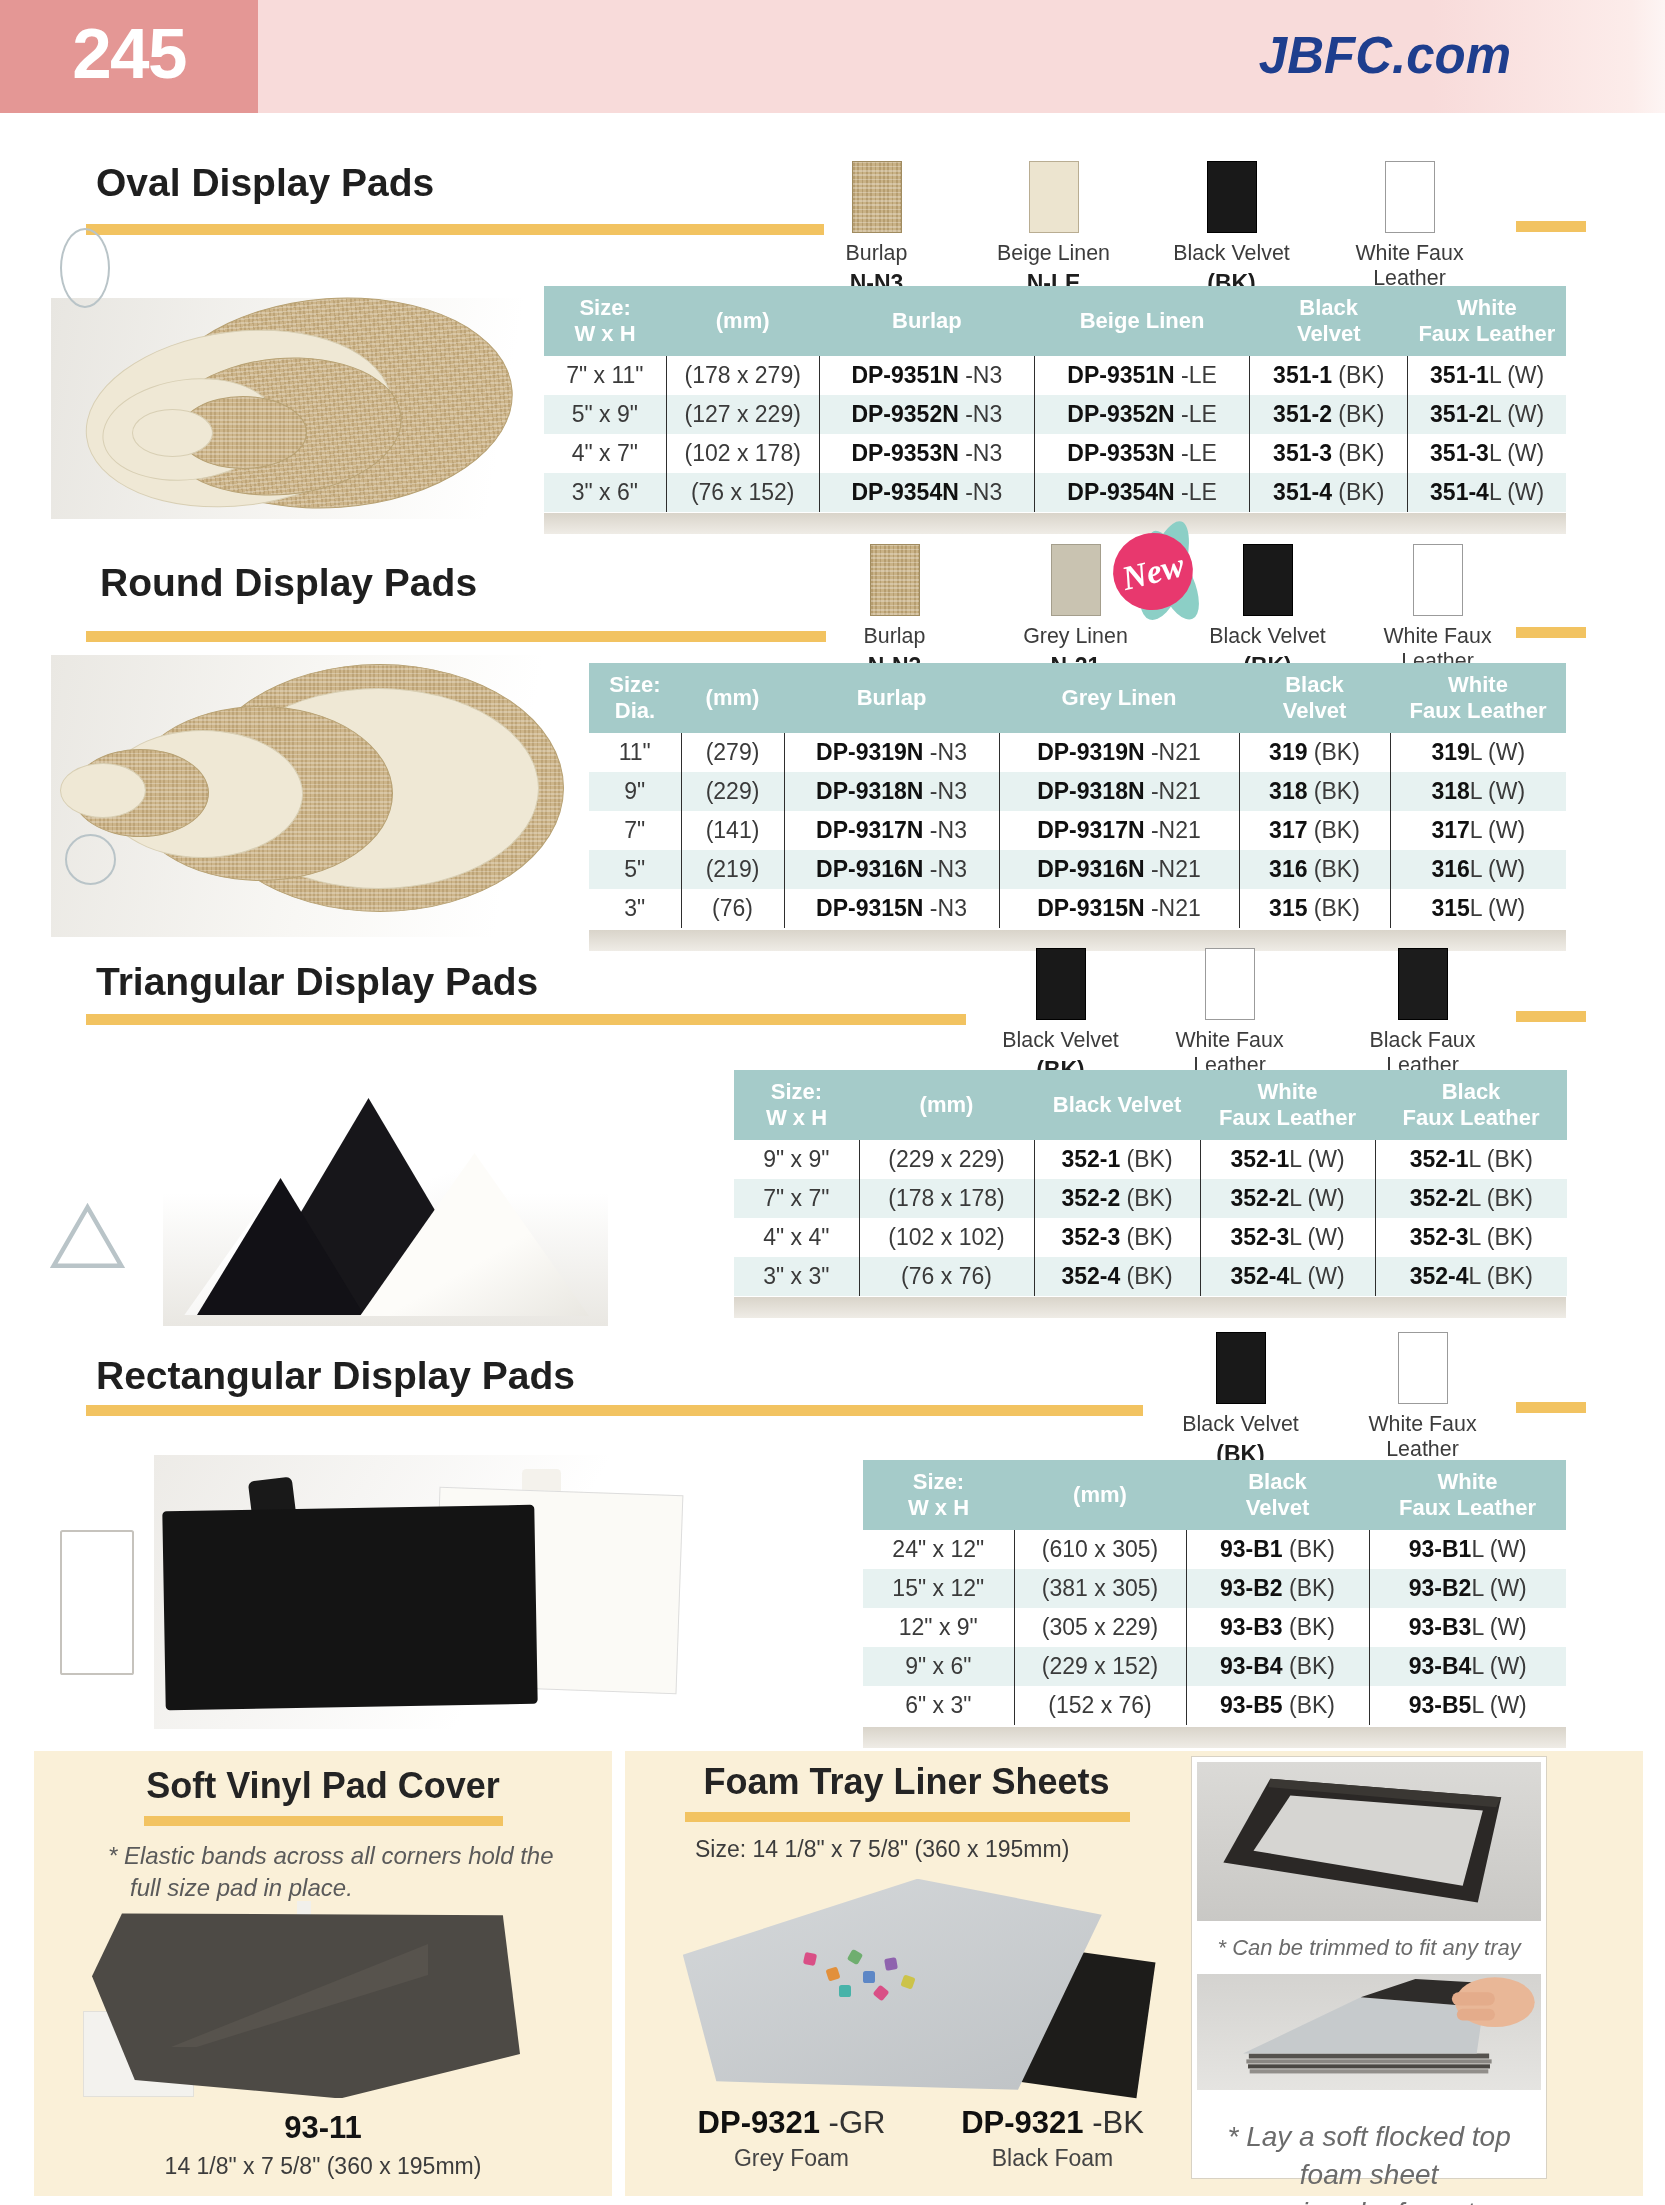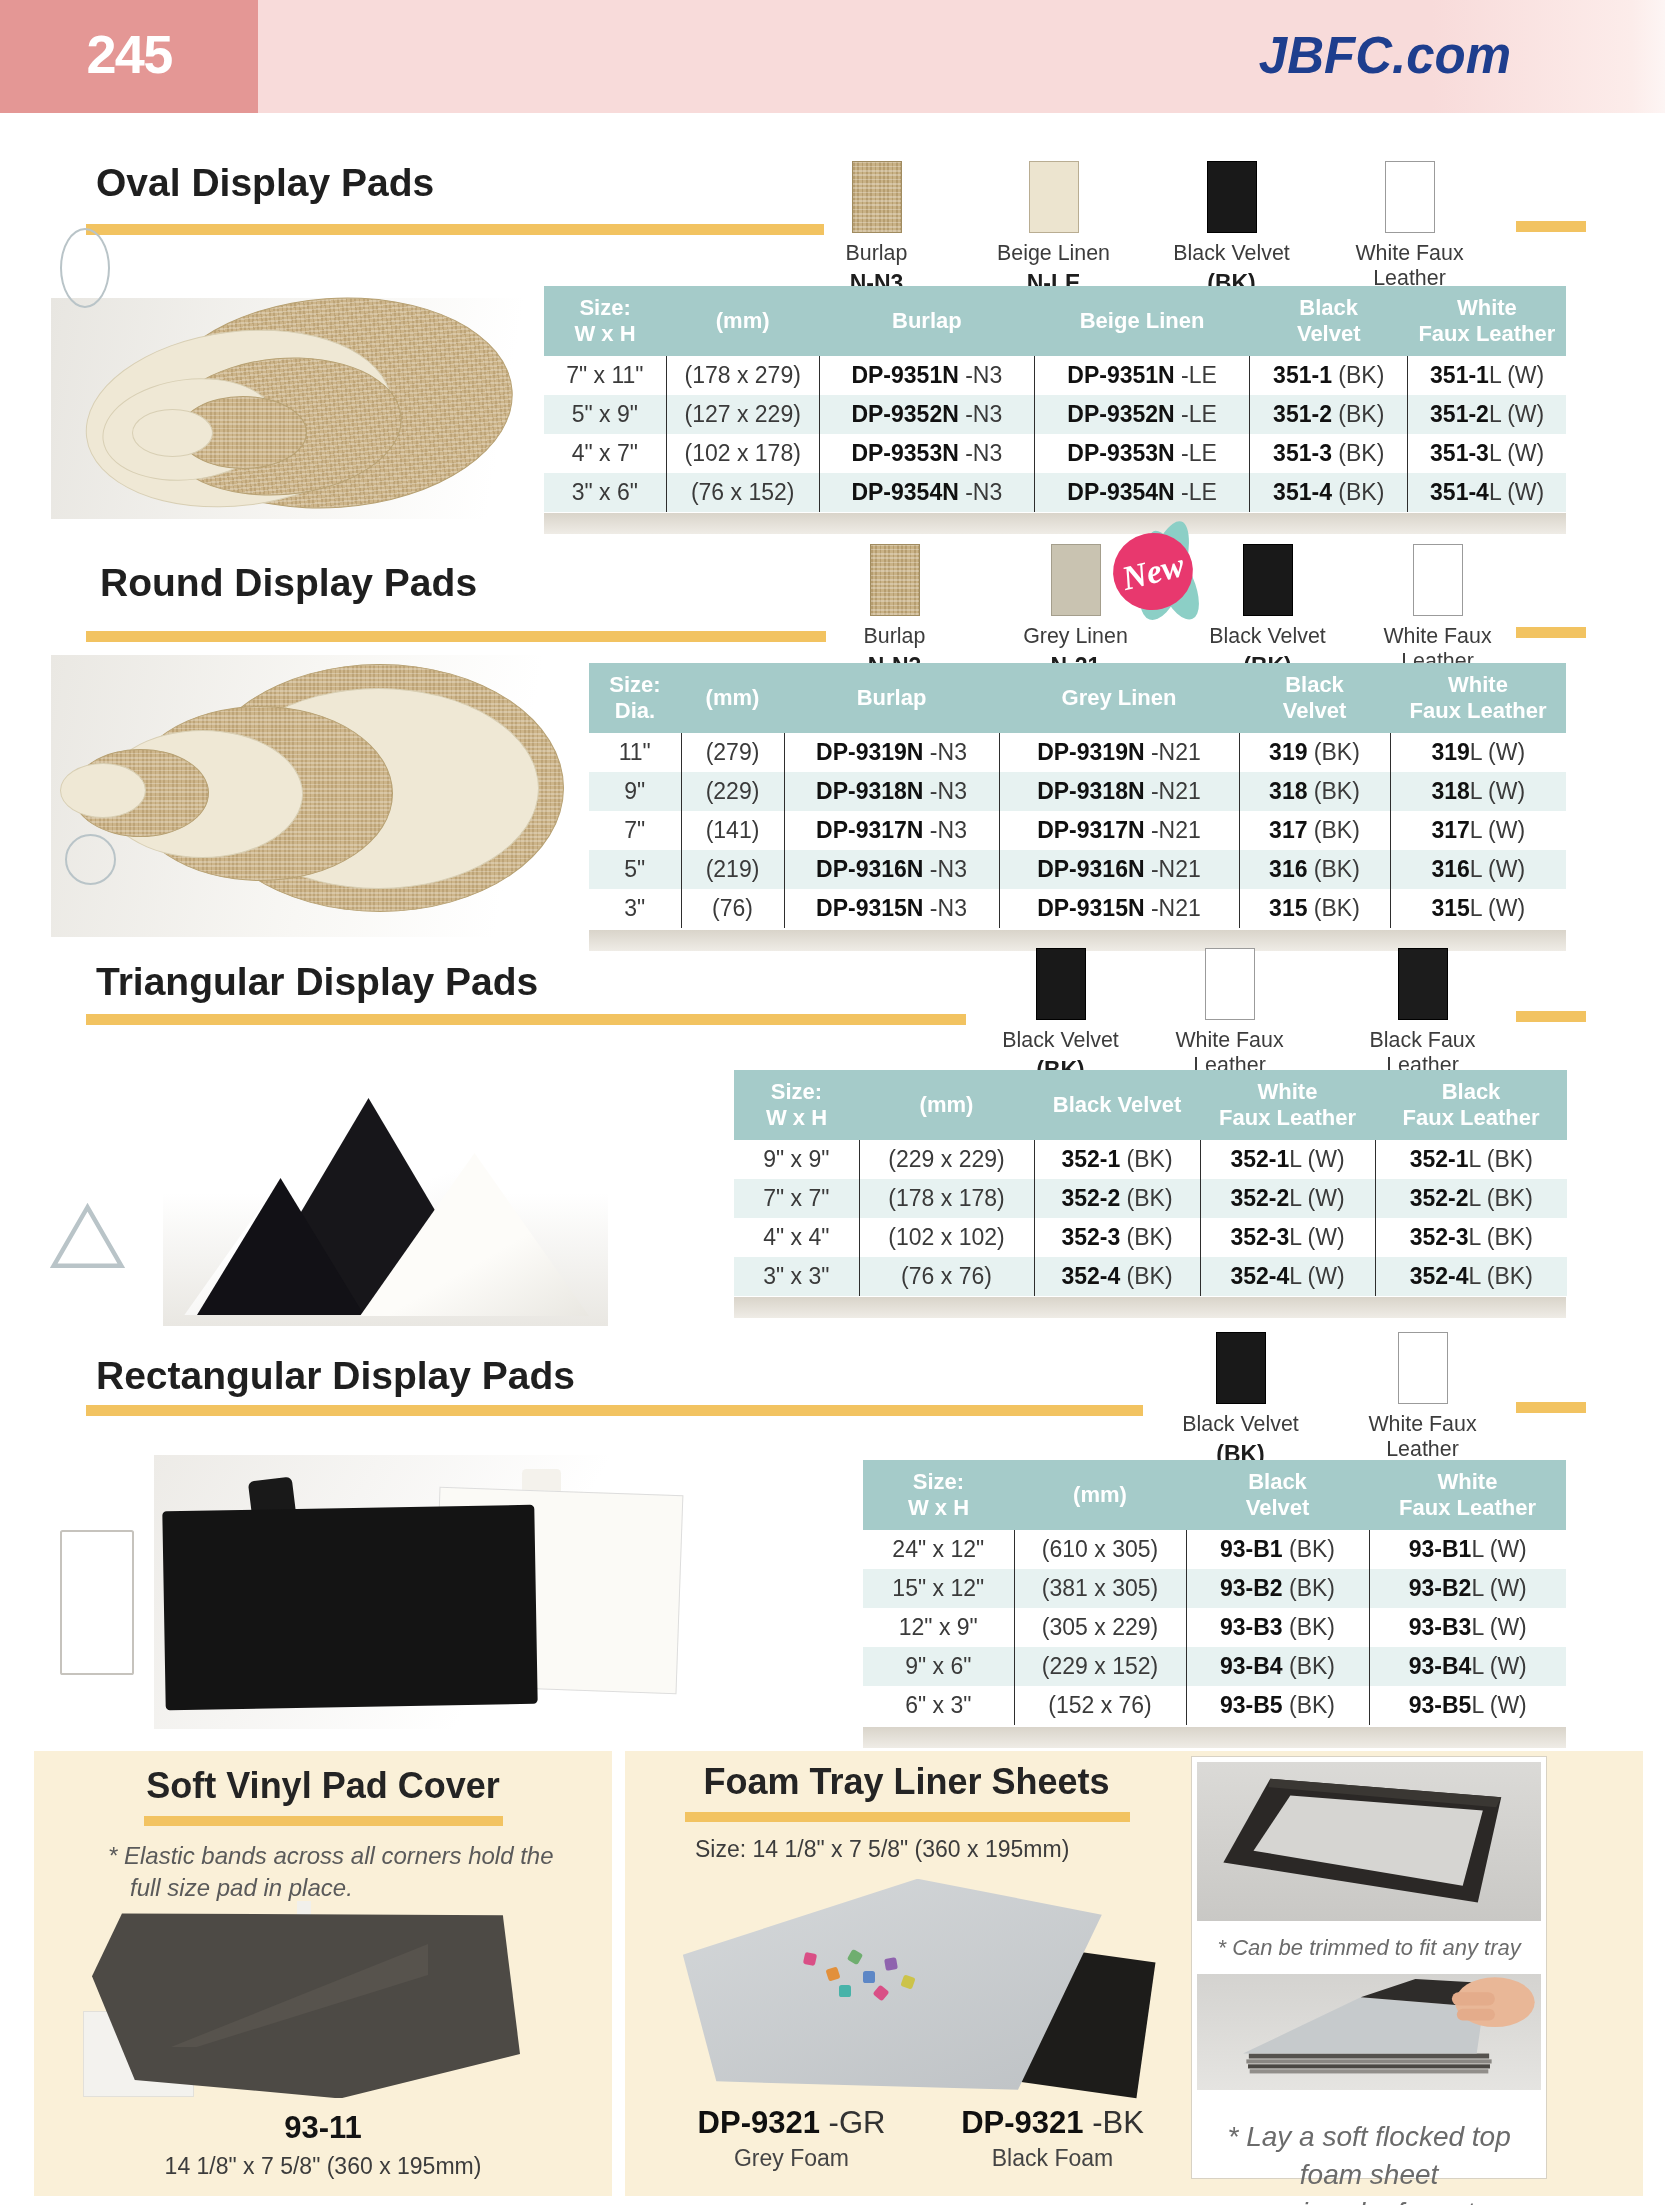--- a/index.html
+++ b/index.html
@@ -3,21 +3,21 @@
 <meta charset="utf-8">
 <style>
   *{margin:0;padding:0;box-sizing:border-box}
   body{width:1665px;height:2205px;position:relative;background:#fff;
        font-family:"Liberation Sans",sans-serif;overflow:hidden;color:#2e2e2e}
   .abs{position:absolute}
   
   .header{left:0;top:0;width:1665px;height:113px;
     background:linear-gradient(90deg,#f8dbda 0%,#f8dbda 86%,#fcecea 98%,#fdf5f4 100%)}
   .pagenum{left:0;top:0;width:258px;height:113px;background:#e49795;color:#fff;
-    font-size:54px;font-weight:700;line-height:108px;text-align:center;letter-spacing:-1.7px}
+    font-size:71px;font-weight:700;line-height:108px;text-align:center;letter-spacing:-1.7px}
   .ptitle{left:315px;top:20.5px;font-size:56px;font-weight:700;color:#f0b4b6;letter-spacing:1.7px}
   .brand{right:154px;top:26px;font-size:51px;font-weight:700;font-style:italic;color:#1e3e8e}
   
   .shead{font-size:39px;font-weight:700;color:#1f1f1f;letter-spacing:0}
   .ybar{height:11px;background:#f2c361}
   
   .swatches{left:0;top:0;width:1665px;height:0}
   .swatch{position:absolute;width:181px;text-align:center}
   .chip{display:block;margin:0 auto;width:50px;height:72px}
   .m-burlap{background-color:#c9b286;

